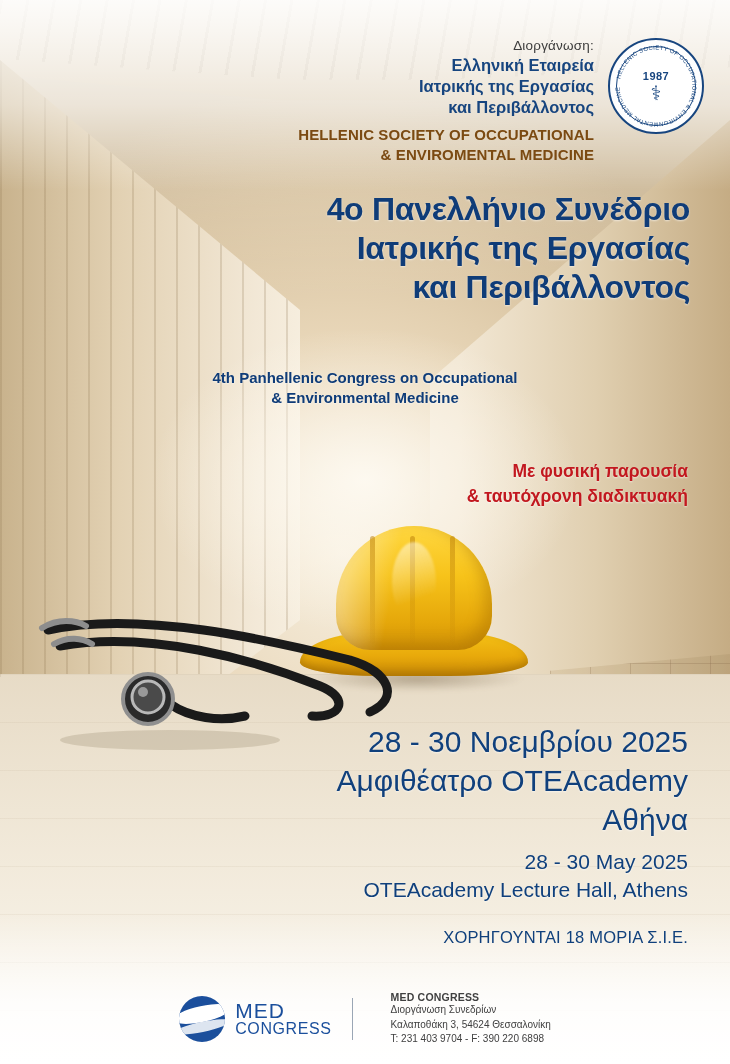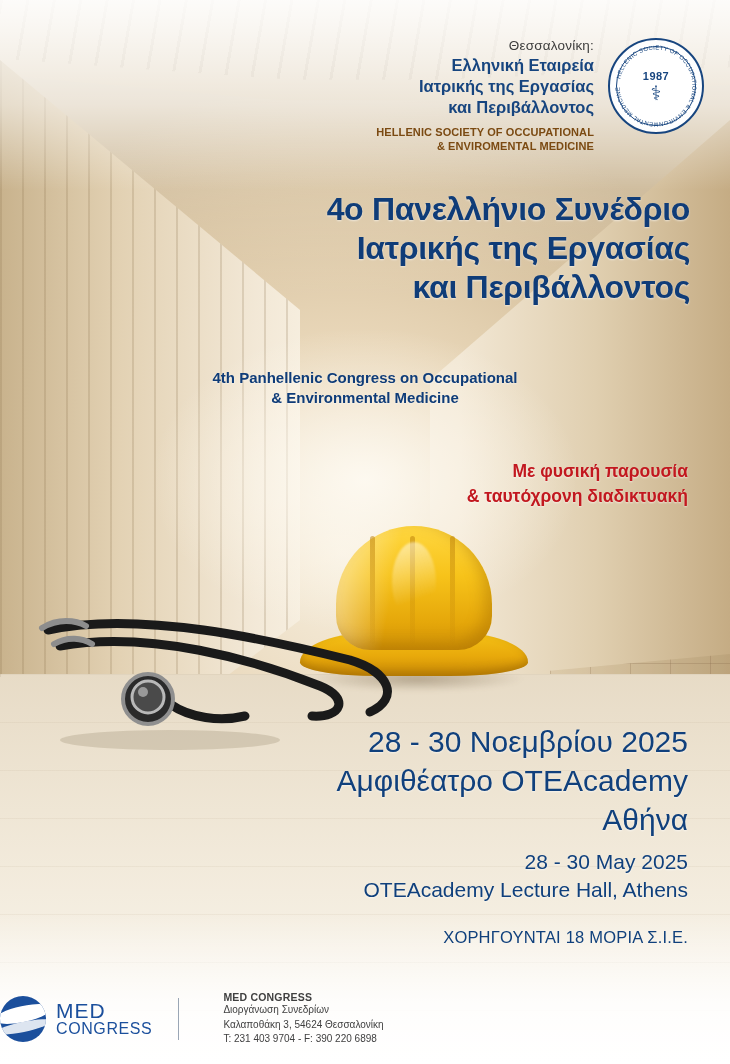--- a/index.html
+++ b/index.html
@@ -108,21 +108,21 @@
   }
   .org-text { text-align: right; color: #1b3d73; }
   .org-label {
     font-size: 13.5px; color: #3d3d3d; font-weight: 400; letter-spacing: .2px;
     margin-bottom: 2px;
   }
   .org-name {
     font-size: 16.5px; font-weight: 700; line-height: 1.28; color: #17457f;
   }
   .org-en {
-    margin-top: 7px; font-size: 11px; font-weight: 700; line-height: 1.28;
+    margin-top: 7px; font-size: 15px; font-weight: 700; line-height: 1.28;
     color: #7b4a12; letter-spacing: .1px; margin-left: 19px;
   }
   .logo-seal {
     width: 96px; height: 96px; border-radius: 50%;
     border: 2px solid #17457f;
     background: radial-gradient(circle at 50% 50%, #ffffff 62%, #f2f5fa 100%);
     position: relative; flex: 0 0 auto;
   }
   .logo-seal::before {
     content: ""; position: absolute; inset: 6px; border-radius: 50%;
@@ -224,21 +224,21 @@
     text-shadow: 0 1px 2px rgba(255,255,255,.6);
   }
   .credits {
     margin-top: 24px;
     font-size: 16.5px; font-weight: 400; color: #10407c; letter-spacing: .2px;
   }
 
   
   .footer {
     position: absolute; left: 0; right: 0; bottom: 18px;
-    display: flex; justify-content: flex-start; align-items: center; gap: 26px;
+    display: flex; justify-content: center; align-items: center; gap: 20px;
   }
   .med-logo { display: flex; align-items: center; gap: 10px; }
   .med-mark {
     width: 46px; height: 46px; border-radius: 50%;
     background: #1b4f9c; position: relative; overflow: hidden;
     flex: 0 0 auto;
   }
   .med-mark::before {
     content: ""; position: absolute; left: -6px; top: 10px; width: 58px; height: 16px;
     background: #fff; border-radius: 50%; transform: rotate(-12deg);
@@ -269,21 +269,21 @@
   <div class="bricks"></div>
   <div class="floor"></div>
   <div class="floor-persp"></div>
   <div class="floor-lines"></div>
   <div class="vanish-glow"></div>
   <div class="top-white"></div>
   <div class="bottom-fade"></div>
 
   <div class="header">
     <div class="org-text">
-      <div class="org-label">Θεσσαλονίκη:</div>
+      <div class="org-label">Διοργάνωση:</div>
       <div class="org-name">
         <div>Ελληνική Εταιρεία</div>
         <div>Ιατρικής της Εργασίας</div>
         <div>και Περιβάλλοντος</div>
       </div>
       <div class="org-en">
         <div>HELLENIC SOCIETY OF OCCUPATIONAL</div>
         <div>&amp; ENVIROMENTAL MEDICINE</div>
       </div>
     </div>

